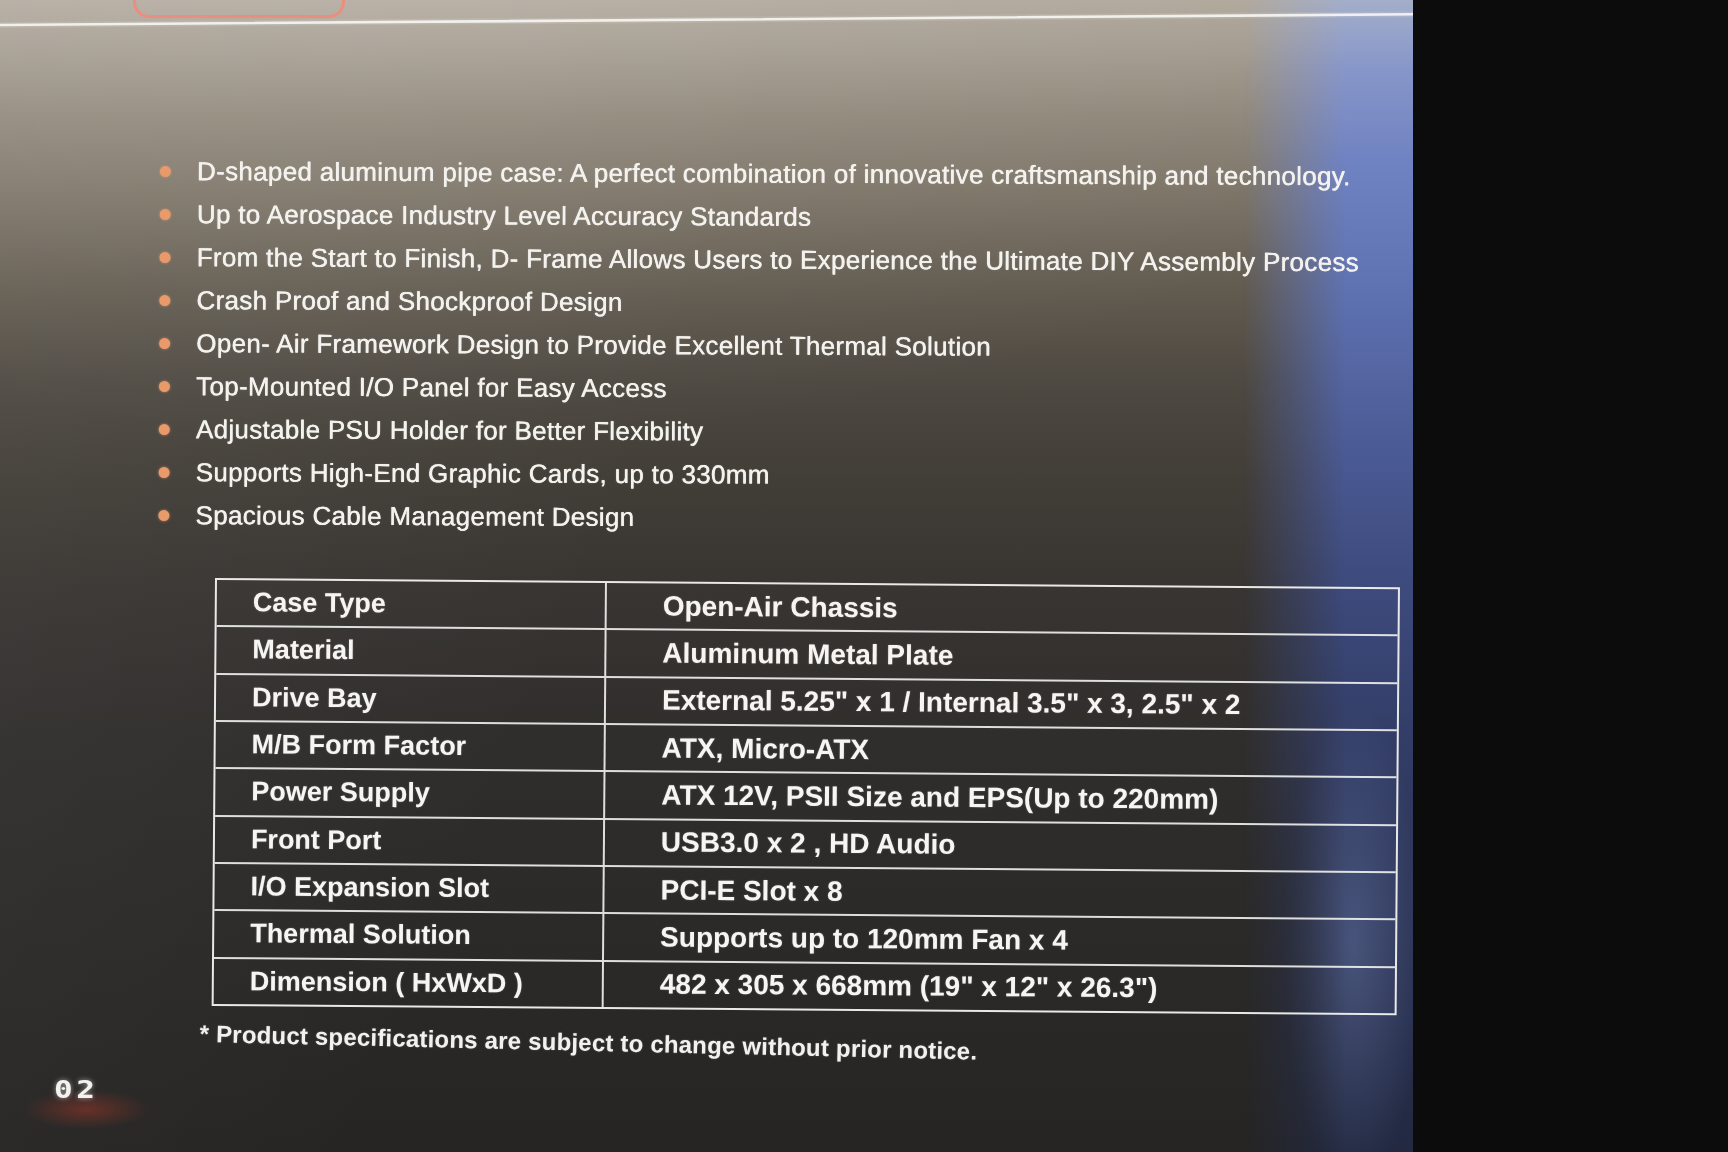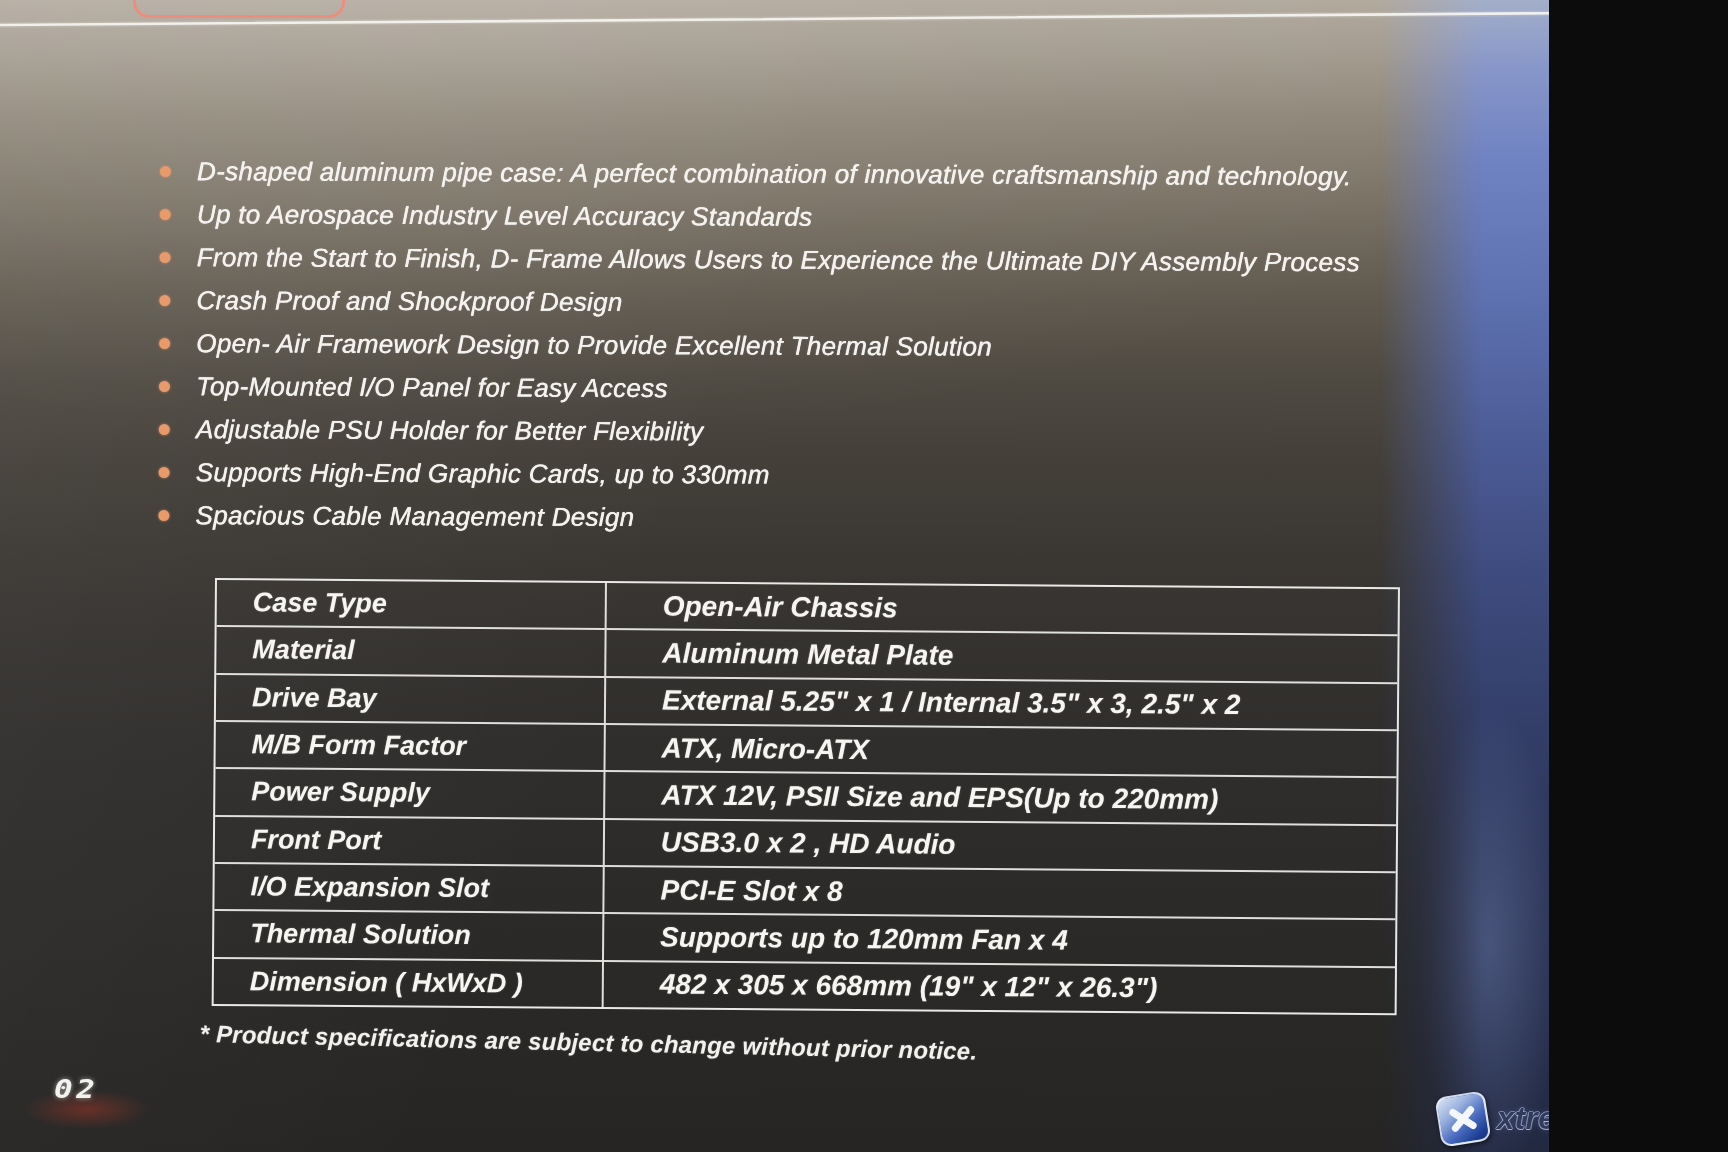--- a/index.html
+++ b/index.html
@@ -1,25 +1,24 @@
 <!DOCTYPE html>
 <html><head>
 <meta charset="utf-8">
 <style>
   html,body { margin:0; padding:0; background:#0c0c0c; }
   .stage {
-    position:relative; width:1549px; height:1152px; overflow:hidden;
+    position:relative; width:1413px; height:1152px; overflow:hidden;
     font-family:"Liberation Sans", sans-serif;
     background:
       radial-gradient(140% 80% at 30% -5%, rgba(255,255,255,0.10), rgba(255,255,255,0) 55%),
       linear-gradient(113deg, rgba(255,255,255,0.05), rgba(255,255,255,0) 45%),
       linear-gradient(180deg,
         #b1a89c 0%, #a49c90 4%, #8f8779 10%, #7b7366 17%, #625b50 25%,
         #4e4941 33%, #413d37 42%, #373431 52%, #302e2c 64%, #2b2a28 80%, #262523 100%);
-    font-style: italic;
   }
   
   .blue-reflection {
     position:absolute; top:0; right:0; width:170px; height:100%;
     background:
       radial-gradient(60% 30% at 65% 82%, rgba(140,160,215,0.30), rgba(140,160,215,0) 70%),
       linear-gradient(180deg,
         #a3aec9 0%, #8796c9 6%, #6f82c2 14%, #5d70af 26%, #4c5c97 38%,
         #3e4b7e 50%, #343f6a 62%, #2d3659 74%, #293150 86%, #222941 100%);
     -webkit-mask-image:linear-gradient(90deg, rgba(0,0,0,0) 0%, #000 60%);

